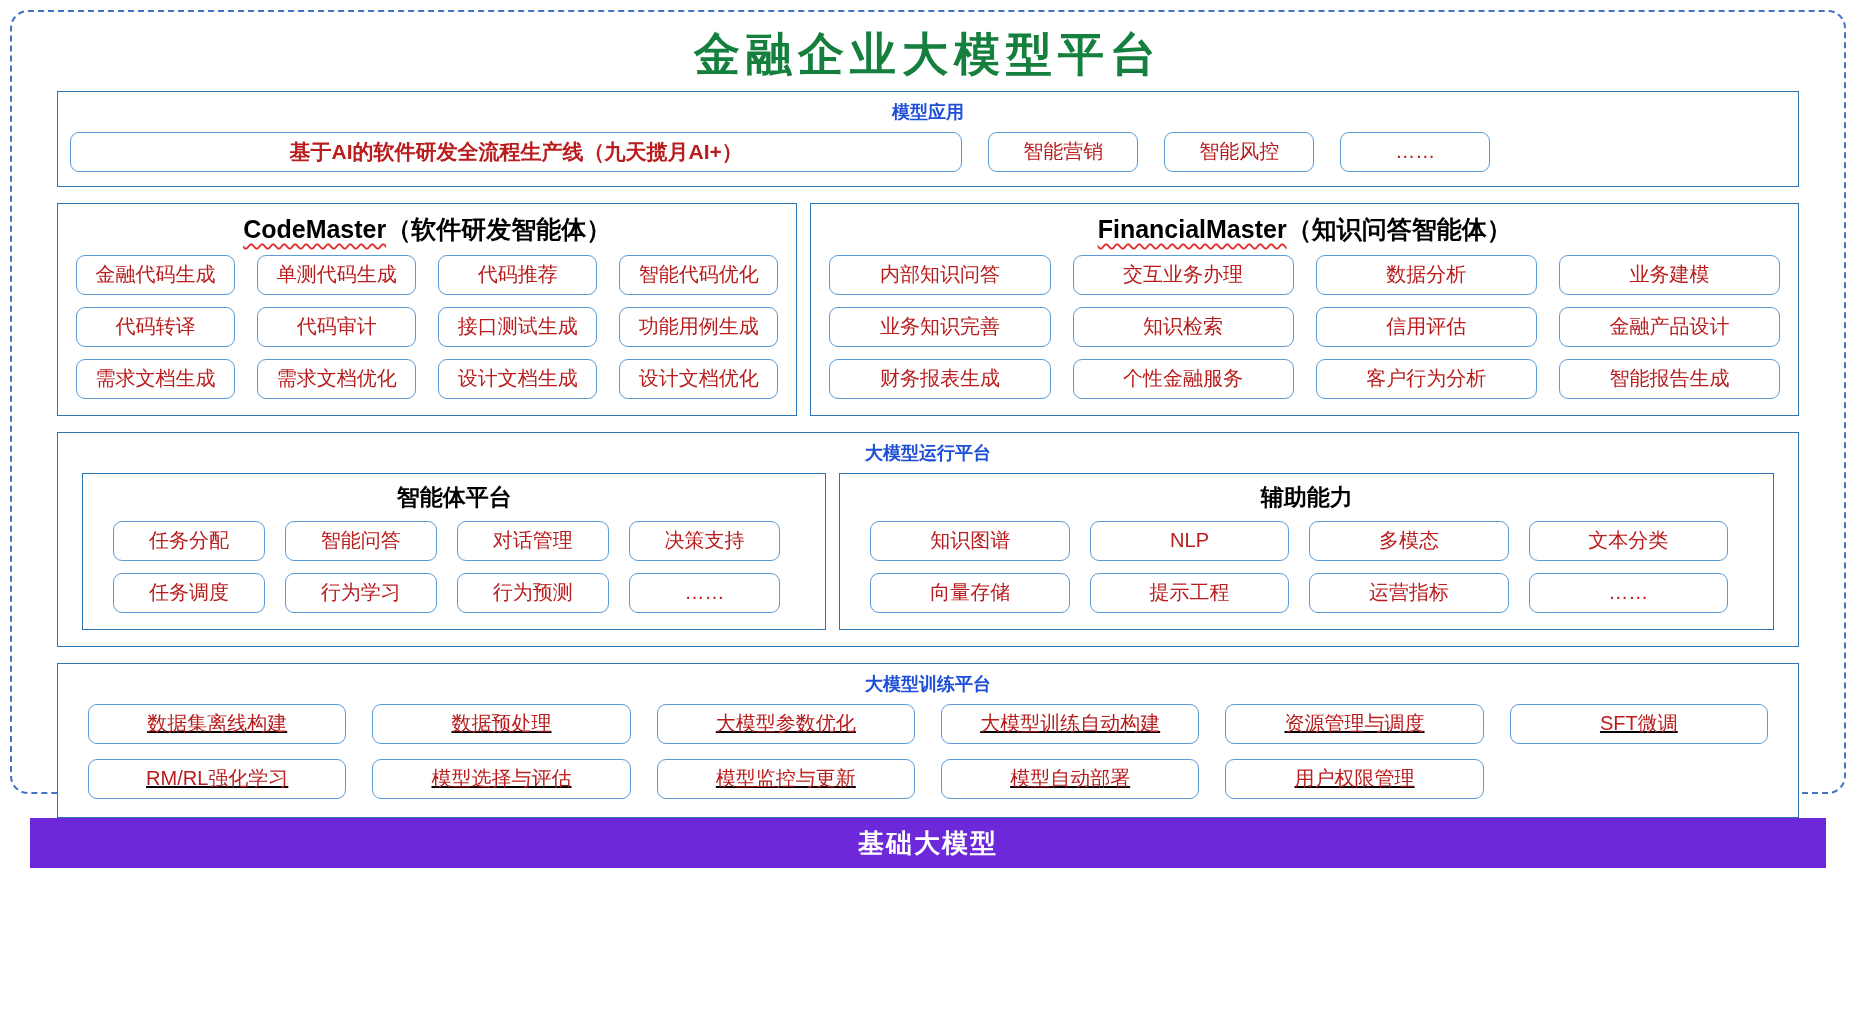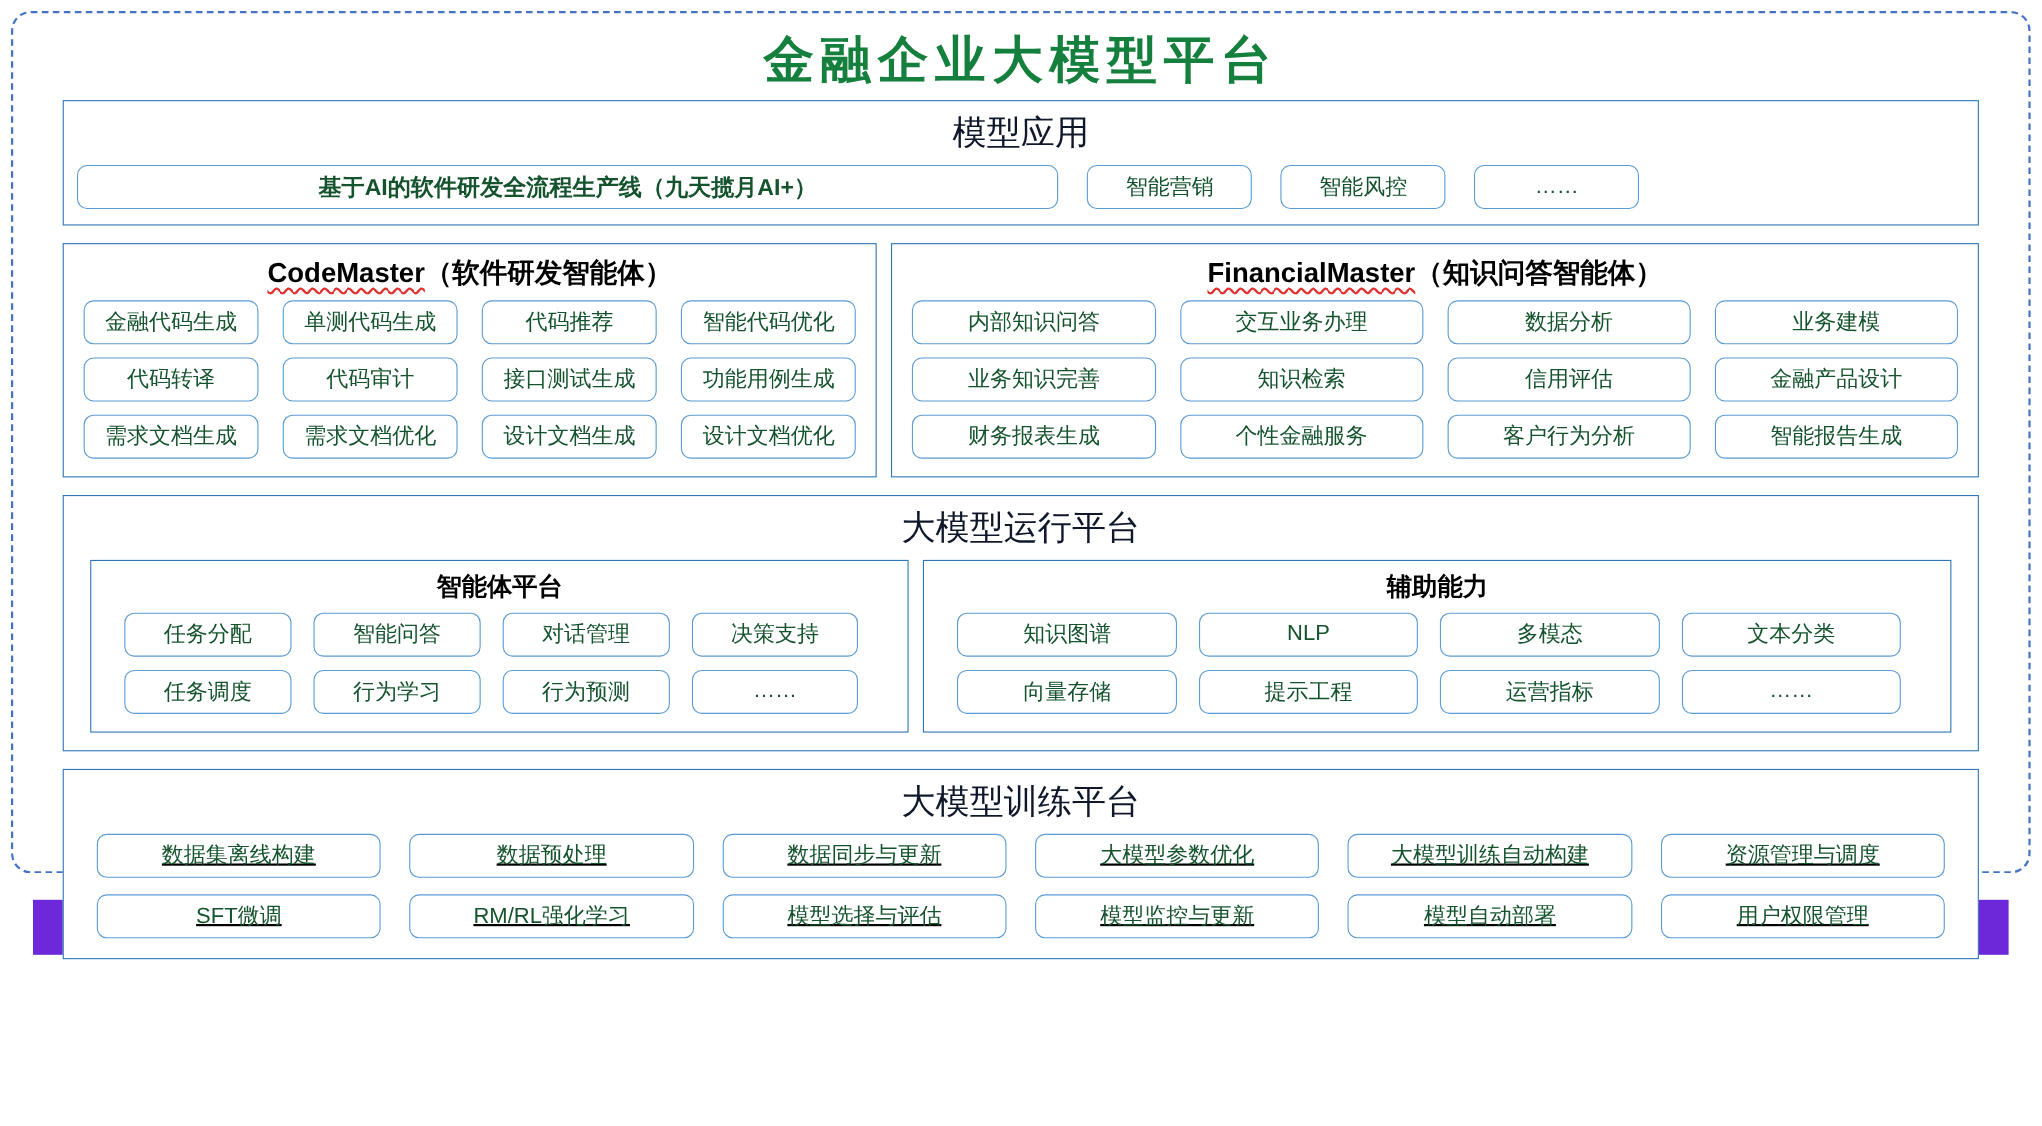--- a/index.html
+++ b/index.html
@@ -30,36 +30,36 @@
     line-height: 1.15;
   }
   
   .section {
     border: 1.6px solid #2e75b6;
     background: #fff;
     margin-bottom: 16px;
   }
   .section-title {
     text-align: center;
-    font-weight: normal;
-    font-size: 31px;
-    color: #0f172a;
+    font-weight: bold;
+    font-size: 18px;
+    color: #1d4ed8;
     padding: 8px 0 6px 0;
   }
   
   .chip {
     border: 1.6px solid #5b9bd5;
     border-radius: 9px;
     background: #fff;
     min-height: 40px;
     display: flex;
     align-items: center;
     justify-content: center;
     font-size: 20px;
-    color: #14532d;
+    color: #b91c1c;
     padding: 4px 6px;
     white-space: nowrap;
   }
   
   .app-row {
     display: flex;
     align-items: stretch;
     gap: 26px;
     padding: 2px 12px 14px 12px;
   }
@@ -237,21 +237,20 @@
           </div>
       </div>
     </div>
   </div>
 
   <div class="section">
     <div class="section-title">大模型训练平台</div>
     <div class="grid6">
         <div class="chip">数据集离线构建</div>
         <div class="chip">数据预处理</div>
-        <div class="chip">数据同步与更新</div>
         <div class="chip">大模型参数优化</div>
         <div class="chip">大模型训练自动构建</div>
         <div class="chip">资源管理与调度</div>
         <div class="chip">SFT微调</div>
         <div class="chip">RM/RL强化学习</div>
         <div class="chip">模型选择与评估</div>
         <div class="chip">模型监控与更新</div>
         <div class="chip">模型自动部署</div>
         <div class="chip">用户权限管理</div>
       </div>

